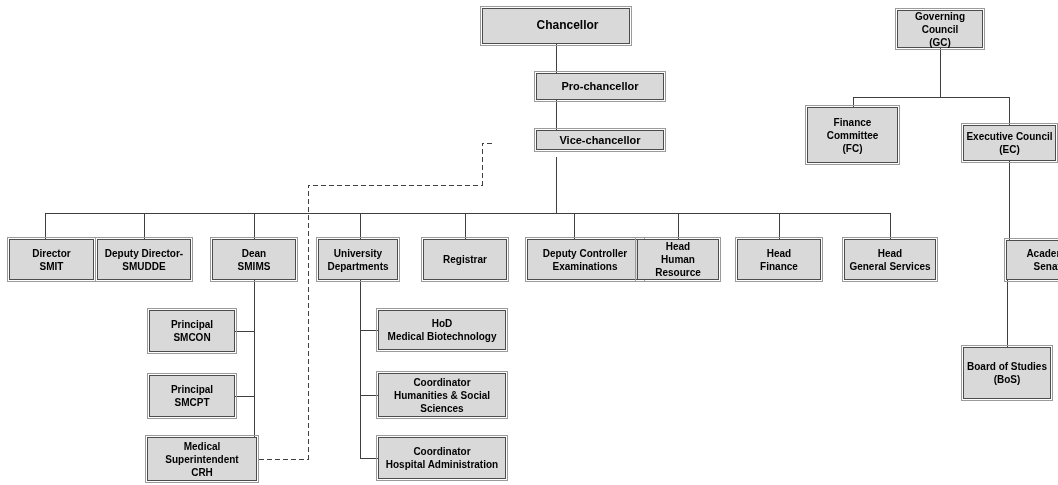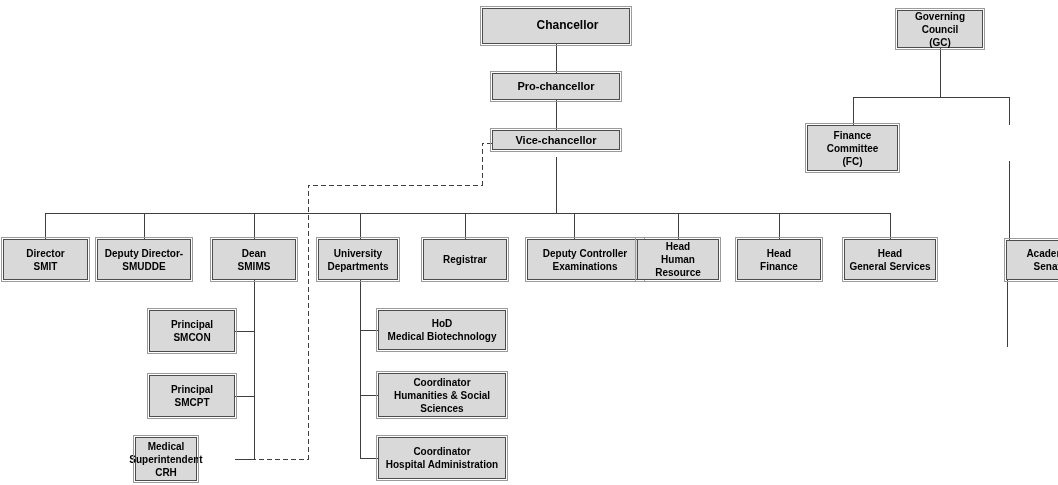--- a/index.html
+++ b/index.html
@@ -30,21 +30,21 @@
     align-items: center;
     justify-content: center;
     text-align: center;
     font-size: 10px;
     font-weight: bold;
     color: #000000;
     line-height: 1.3;
     white-space: pre-line;
     padding: 1px 2px;
   }
-  .node.md { font-size: 11px; }
+  .node.md { font-size: 11px; margin-left: 44px; }
   .node.lg { font-size: 12px; padding-left: 25px; }
 </style>
 </head>
 <body>
 
 <div class="canvas">
 
   <svg class="lines" viewBox="0 0 1058 485" xmlns="http://www.w3.org/2000/svg">
     <path d="M556 44V73 M556 100V130 M556 157V213
              M45 213H890
@@ -54,21 +54,21 @@
              M360 280V458 M360 330H378 M360 395H378 M360 458H378
              M940 48V97 M853 97H1009 M853 97V125 M1009 97V125
              M1009 161V240 M1007 280V347" fill="none" stroke="#3f3f3f" stroke-width="1" shape-rendering="crispEdges"></path>
     <path d="M492 143H482V185H308V459H235" fill="none" stroke="#3f3f3f" stroke-width="1" stroke-dasharray="5 3" shape-rendering="crispEdges"></path>
   </svg>
 
   <div class="node lg" style="left:482px;top:8px;width:148px;height:36px">Chancellor</div>
   <div class="node md" style="left:492px;top:73px;width:128px;height:27px">Pro-chancellor</div>
   <div class="node md" style="left:492px;top:130px;width:128px;height:20px">Vice-chancellor</div>
 
-  <div class="node" style="left:3px;top:239px;width:85px;height:41px">Director
+  <div class="node" style="left:9px;top:239px;width:85px;height:41px">Director
 SMIT</div>
   <div class="node" style="left:97px;top:239px;width:94px;height:41px">Deputy Director-
 SMUDDE</div>
   <div class="node" style="left:212px;top:239px;width:84px;height:41px">Dean
 SMIMS</div>
   <div class="node" style="left:318px;top:239px;width:80px;height:41px">University
 Departments</div>
   <div class="node" style="left:423px;top:239px;width:84px;height:41px">Registrar</div>
   <div class="node" style="left:527px;top:239px;width:116px;height:41px">Deputy Controller
 Examinations</div>
@@ -76,31 +76,35 @@
 Human Resource</div>
   <div class="node" style="left:737px;top:239px;width:84px;height:41px">Head
 Finance</div>
   <div class="node" style="left:844px;top:239px;width:92px;height:41px">Head
 General Services</div>
 
   <div class="node" style="left:149px;top:310px;width:86px;height:42px">Principal
 SMCON</div>
   <div class="node" style="left:149px;top:375px;width:86px;height:42px">Principal
 SMCPT</div>
-  <div class="node" style="left:135px;top:437px;width:62px;height:44px">Medical
+  <div class="node" style="left:147px;top:437px;width:110px;height:44px">Medical
 Superintendent
 CRH</div>
 
   <div class="node" style="left:378px;top:310px;width:128px;height:40px">HoD
 Medical Biotechnology</div>
   <div class="node" style="left:378px;top:373px;width:128px;height:44px">Coordinator
 Humanities &amp; Social
 Sciences</div>
   <div class="node" style="left:378px;top:437px;width:128px;height:42px">Coordinator
 Hospital Administration</div>
 
   <div class="node" style="left:897px;top:10px;width:86px;height:38px">Governing Council
 (GC)</div>
-  <div class="node" style="left:807px;top:125px;width:91px;height:46px">Finance Committee
+  <div class="node" style="left:807px;top:107px;width:91px;height:56px">Finance Committee
 (FC)</div>
+  <div class="node" style="left:963px;top:125px;width:93px;height:36px">Executive Council
+(EC)</div>
   <div class="node" style="left:1006px;top:240px;width:88px;height:40px">Academic Senate</div>
+  <div class="node" style="left:963px;top:347px;width:88px;height:52px">Board of Studies
+(BoS)</div>
 
 </div>
 
 </body></html>

